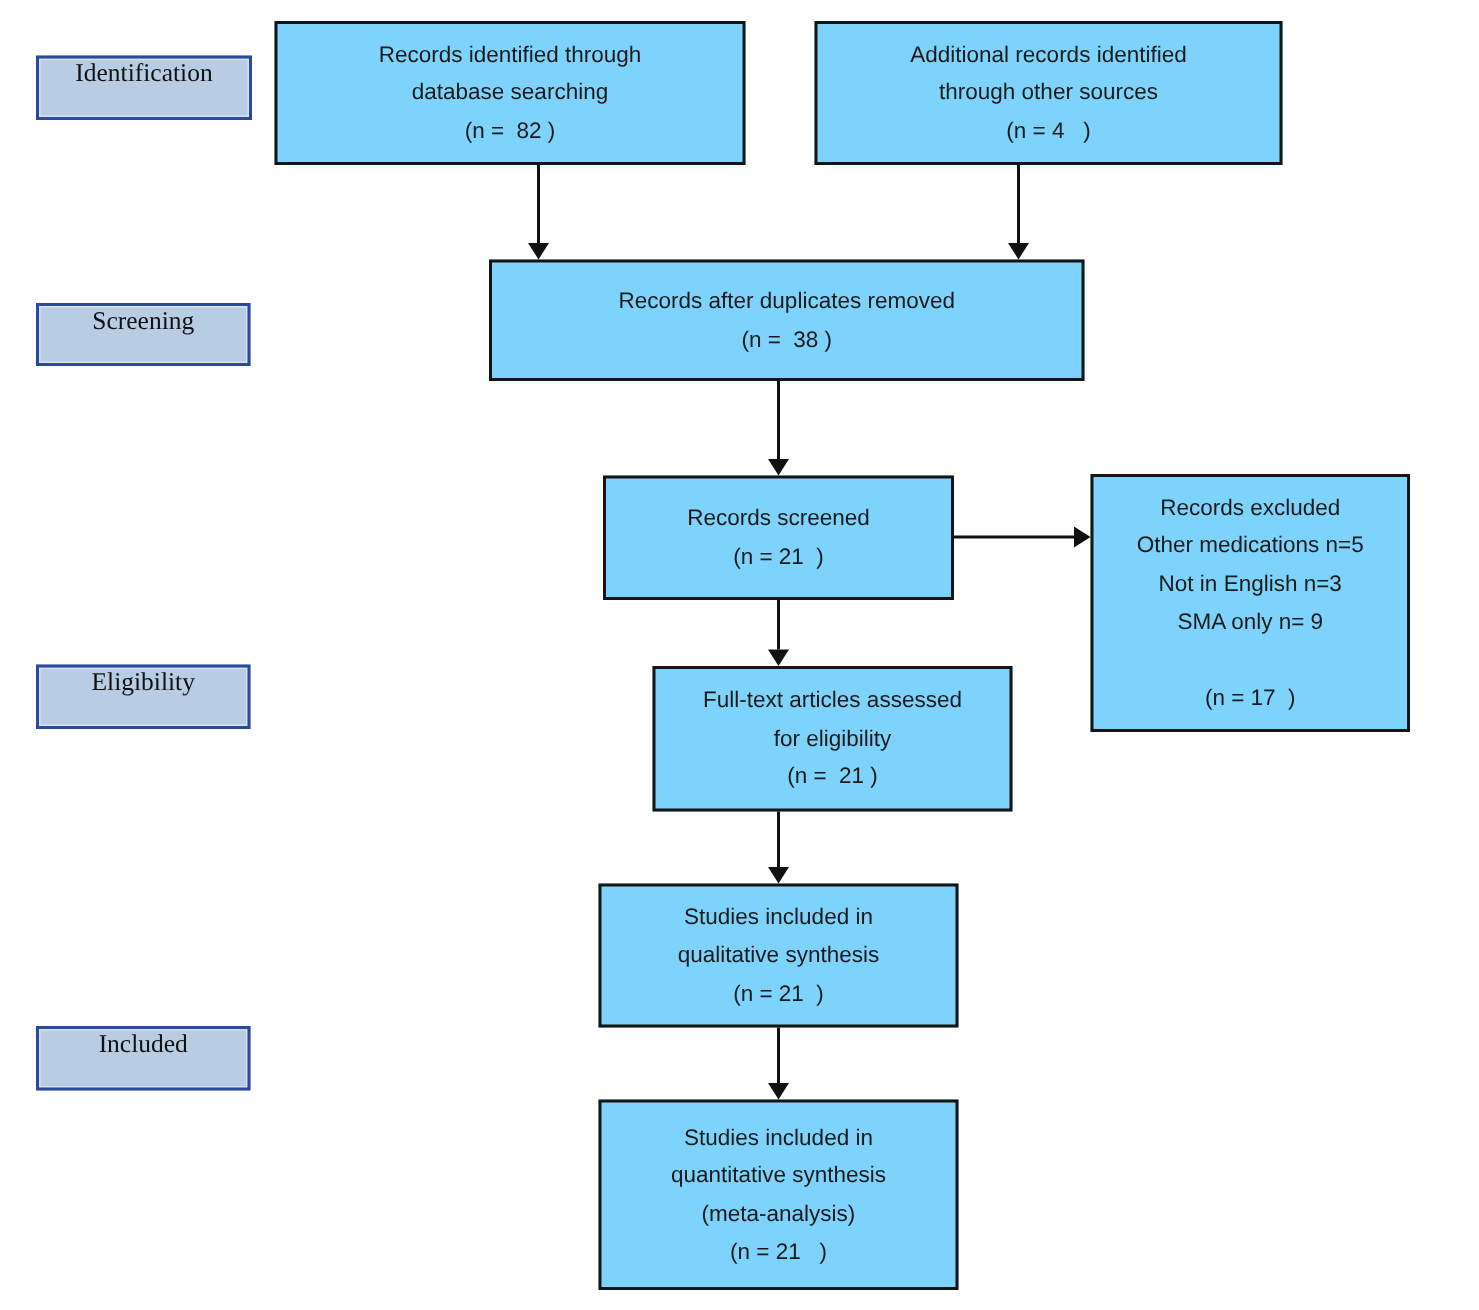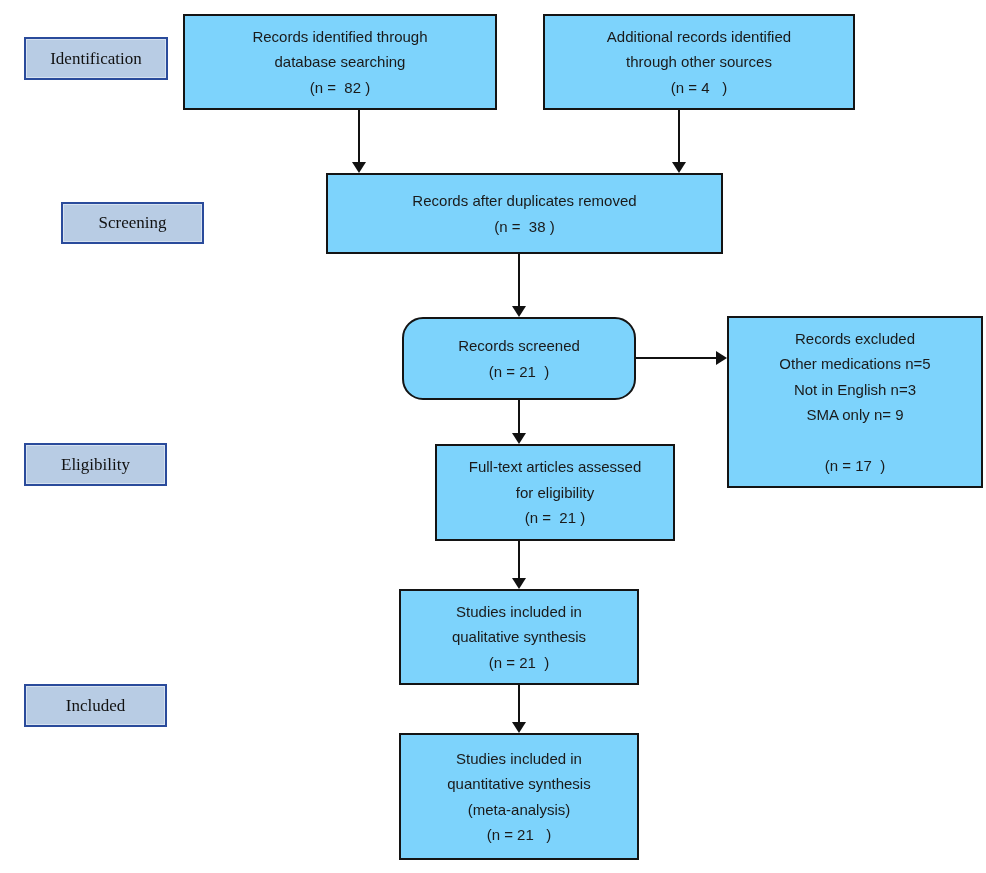--- a/index.html
+++ b/index.html
@@ -12,21 +12,20 @@
     font-family: "Liberation Sans", sans-serif;
     color: #000;
     overflow: hidden;
   }
   .stage {
     position: absolute;
     background: #b8cce4;
     border: 2px solid #2a4b9b;
     box-shadow: inset 0 0 0 1px #d6e2f0;
     display: flex;
-    align-items: center;
     justify-content: center;
     font-family: "Liberation Serif", serif;
     font-size: 17px;
     color: #111;
   }
   .fbox {
     position: absolute;
     background: #7dd3fc;
     border: 2px solid #141414;
     display: flex;
@@ -56,21 +55,21 @@
   }
 </style>
 </head>
 <body>
 
 <div class="canvas">
 
   <div class="stage" style="left:24px; top:37px; width:144px; height:43px;">
     <span>Identification</span>
   </div>
-  <div class="stage" style="left:24px; top:202px; width:143px; height:42px;margin-left:37px;">
+  <div class="stage" style="left:24px; top:202px; width:143px; height:42px;">
     <span>Screening</span>
   </div>
   <div class="stage" style="left:24px; top:684px; width:143px; height:43px;">
     <span>Included</span>
   </div>
   <div class="stage" style="left:24px; top:443px; width:143px; height:43px;">
     <span>Eligibility</span>
   </div>
 
   <div class="fbox" style="left:183px; top:14px; width:314px; height:96px;">
@@ -83,26 +82,26 @@
     <span>Additional records identified
 through other sources
 (n = 4   )</span>
   </div>
 
   <div class="fbox" style="left:326px; top:173px; width:397px; height:81px;">
     <span>Records after duplicates removed
 (n =  38 )</span>
   </div>
 
-  <div class="fbox" style="left:402px; top:317px; width:234px; height:83px;border-radius:21px;">
+  <div class="fbox" style="left:402px; top:317px; width:234px; height:83px;">
     <span>Records screened
 (n = 21  )</span>
   </div>
 
-  <div class="fbox" style="left:727px; top:316px; width:256px; height:172px;">
+  <div class="fbox" style="left:727px; top:316px; width:213px; height:172px;">
     <span>Records excluded
 Other medications n=5
 Not in English n=3
 SMA only n= 9
 
 (n = 17  )</span>
   </div>
 
   <div class="fbox" style="left:399px; top:444px; width:240px; height:97px;margin-left:36px;">
     <span>Full-text articles assessed

